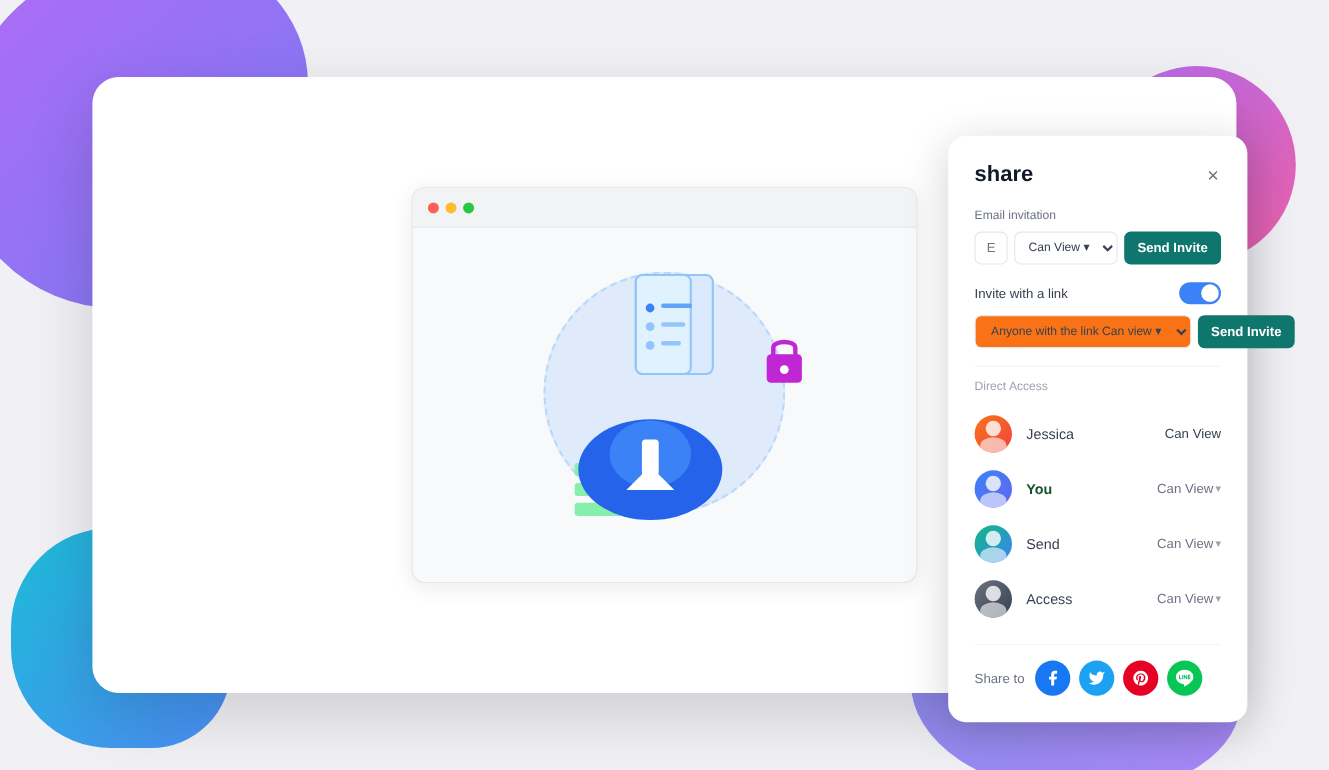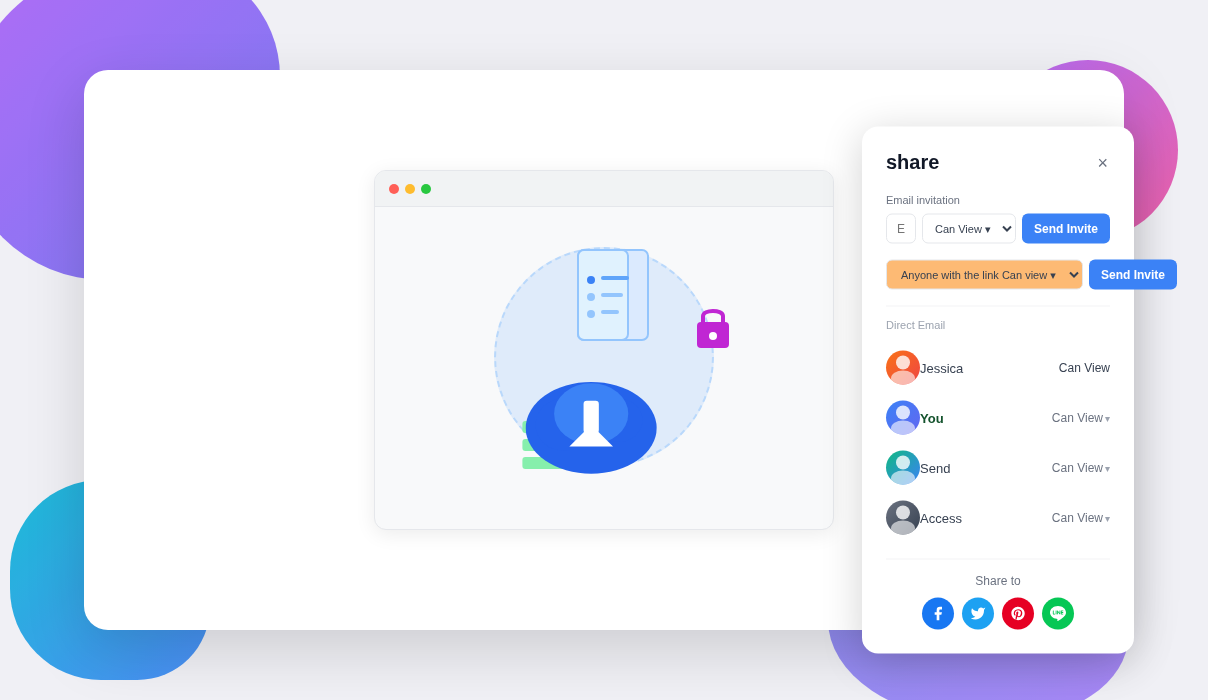--- a/index.html
+++ b/index.html
@@ -247,21 +247,21 @@
       border-radius: 6px;
       padding: 7px 8px;
       font-size: 11px;
       color: #374151;
       background: white;
       cursor: pointer;
       white-space: nowrap;
     }
 
     .send-btn {
-      background: #3b82f6;
+      background: #0f766e;
       color: white;
       border: none;
       border-radius: 6px;
       padding: 7px 12px;
       font-size: 12px;
       font-weight: 600;
       cursor: pointer;
       white-space: nowrap;
     }
 
@@ -305,21 +305,21 @@
       margin-bottom: 16px;
     }
 
     .link-select {
       flex: 1;
       border: 1px solid #e5e7eb;
       border-radius: 6px;
       padding: 7px 10px;
       font-size: 11px;
       color: #374151;
-      background: #fdba74;
+      background: #f97316;
       cursor: pointer;
     }
 
     .divider {
       height: 1px;
       background: #f3f4f6;
       margin-bottom: 12px;
     }
 
     .direct-access-label {
@@ -333,21 +333,21 @@
       display: flex;
       flex-direction: column;
       gap: 0;
       margin-bottom: 16px;
     }
 
     .user-row {
       display: flex;
       align-items: center;
       padding: 8px 0;
-      gap: 0;
+      gap: 13px;
     }
 
     .avatar {
       width: 34px;
       height: 34px;
       border-radius: 50%;
       overflow: hidden;
       flex-shrink: 0;
       display: flex;
       align-items: center;
@@ -390,21 +390,20 @@
       font-size: 10px;
       color: #9ca3af;
     }
 
     .share-to-row {
       display: flex;
       align-items: center;
       gap: 10px;
       border-top: 1px solid #f3f4f6;
       padding-top: 14px;
-      flex-direction: column;
     }
 
     .share-to-label {
       font-size: 12px;
       color: #6b7280;
       font-weight: 500;
     }
 
     .social-icons {
       display: flex;
@@ -504,31 +503,35 @@
     <div class="section-label">Email invitation</div>
     <div class="email-row">
       <input class="email-input" type="email" placeholder="Enter a email" style="">
       <select class="can-view-select">
         <option>Can View ▾</option>
         <option>Can Edit</option>
       </select>
       <button class="send-btn">Send Invite</button>
     </div>
 
+    <div class="invite-link-row">
+      <span class="invite-link-label">Invite with a link</span>
+      <div class="toggle"></div>
+    </div>
     <div class="link-select-row">
       <select class="link-select">
         <option>Anyone with the link Can view ▾</option>
         <option>Anyone with the link Can edit</option>
       </select>
       <button class="send-btn">Send Invite</button>
     </div>
 
     <div class="divider"></div>
 
-    <div class="direct-access-label">Direct Email</div>
+    <div class="direct-access-label">Direct Access</div>
 
     <div class="user-list">
 
       <div class="user-row">
         <div class="avatar avatar-jessica">
           <svg viewBox="0 0 34 34" width="34" height="34">
               <circle cx="17" cy="12" r="7" fill="rgba(255,255,255,0.8)"></circle>
               <ellipse cx="17" cy="28" rx="12" ry="8" fill="rgba(255,255,255,0.6)"></ellipse>
             </svg>
         </div>

